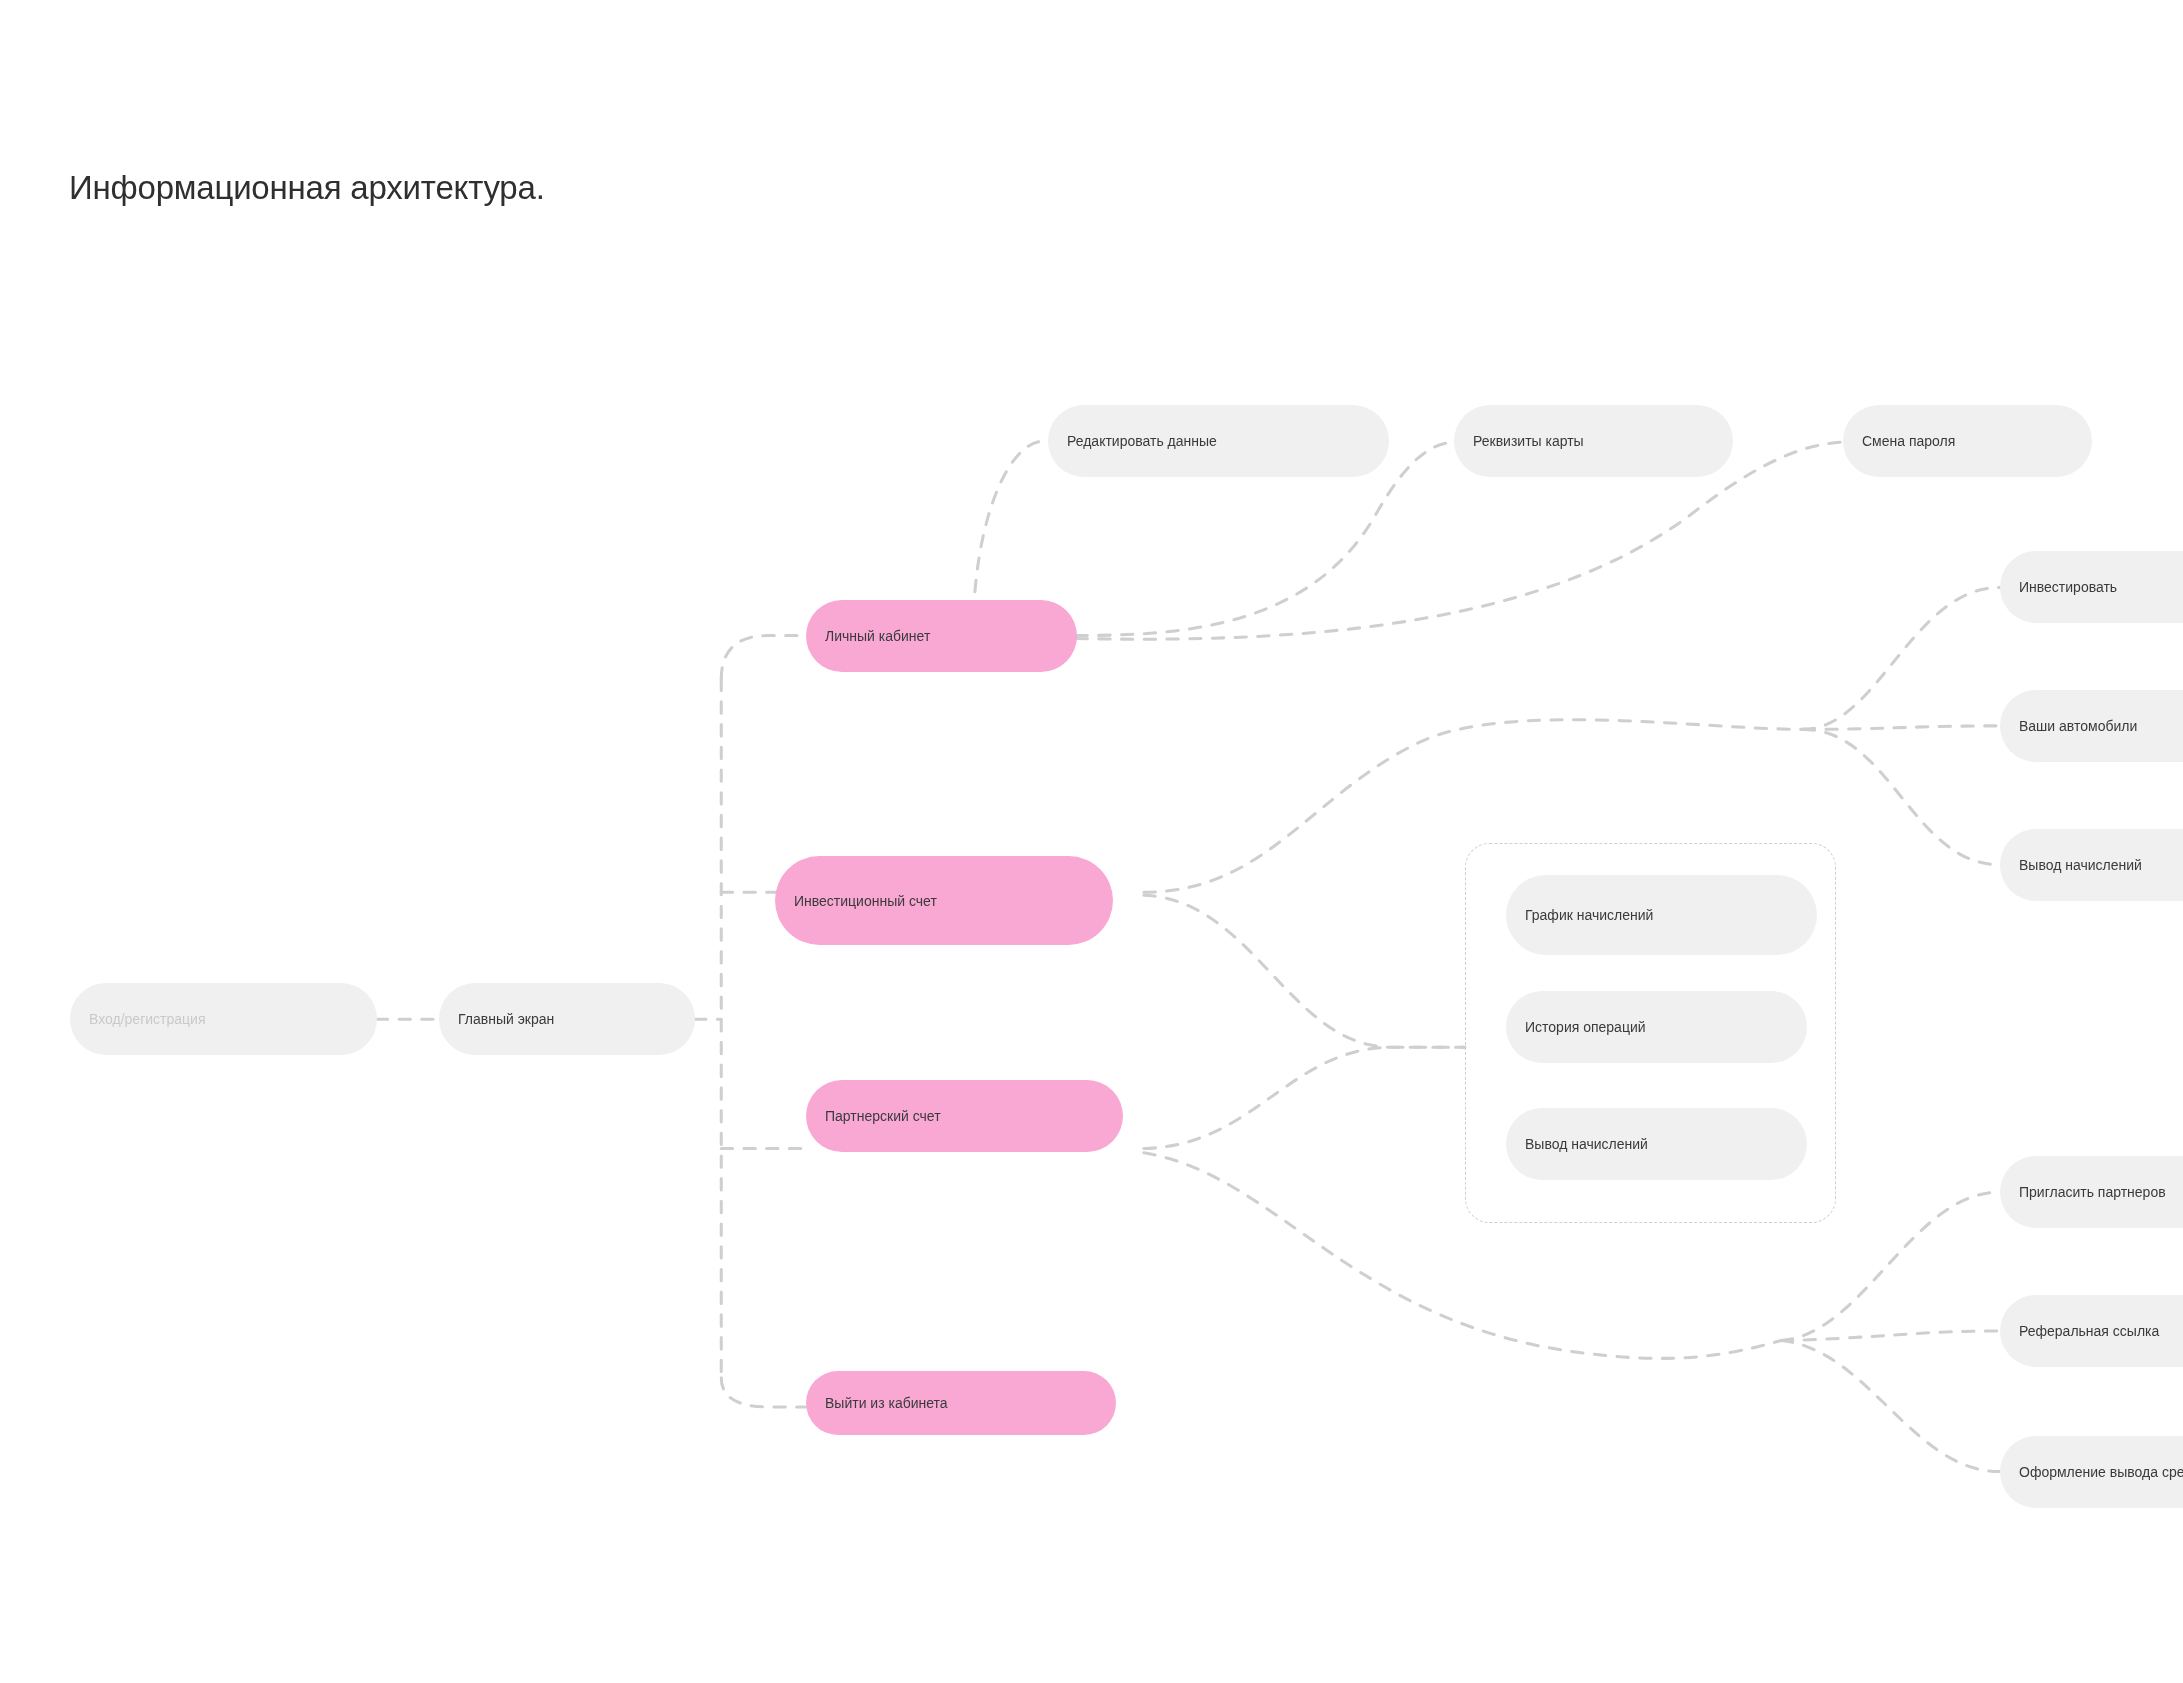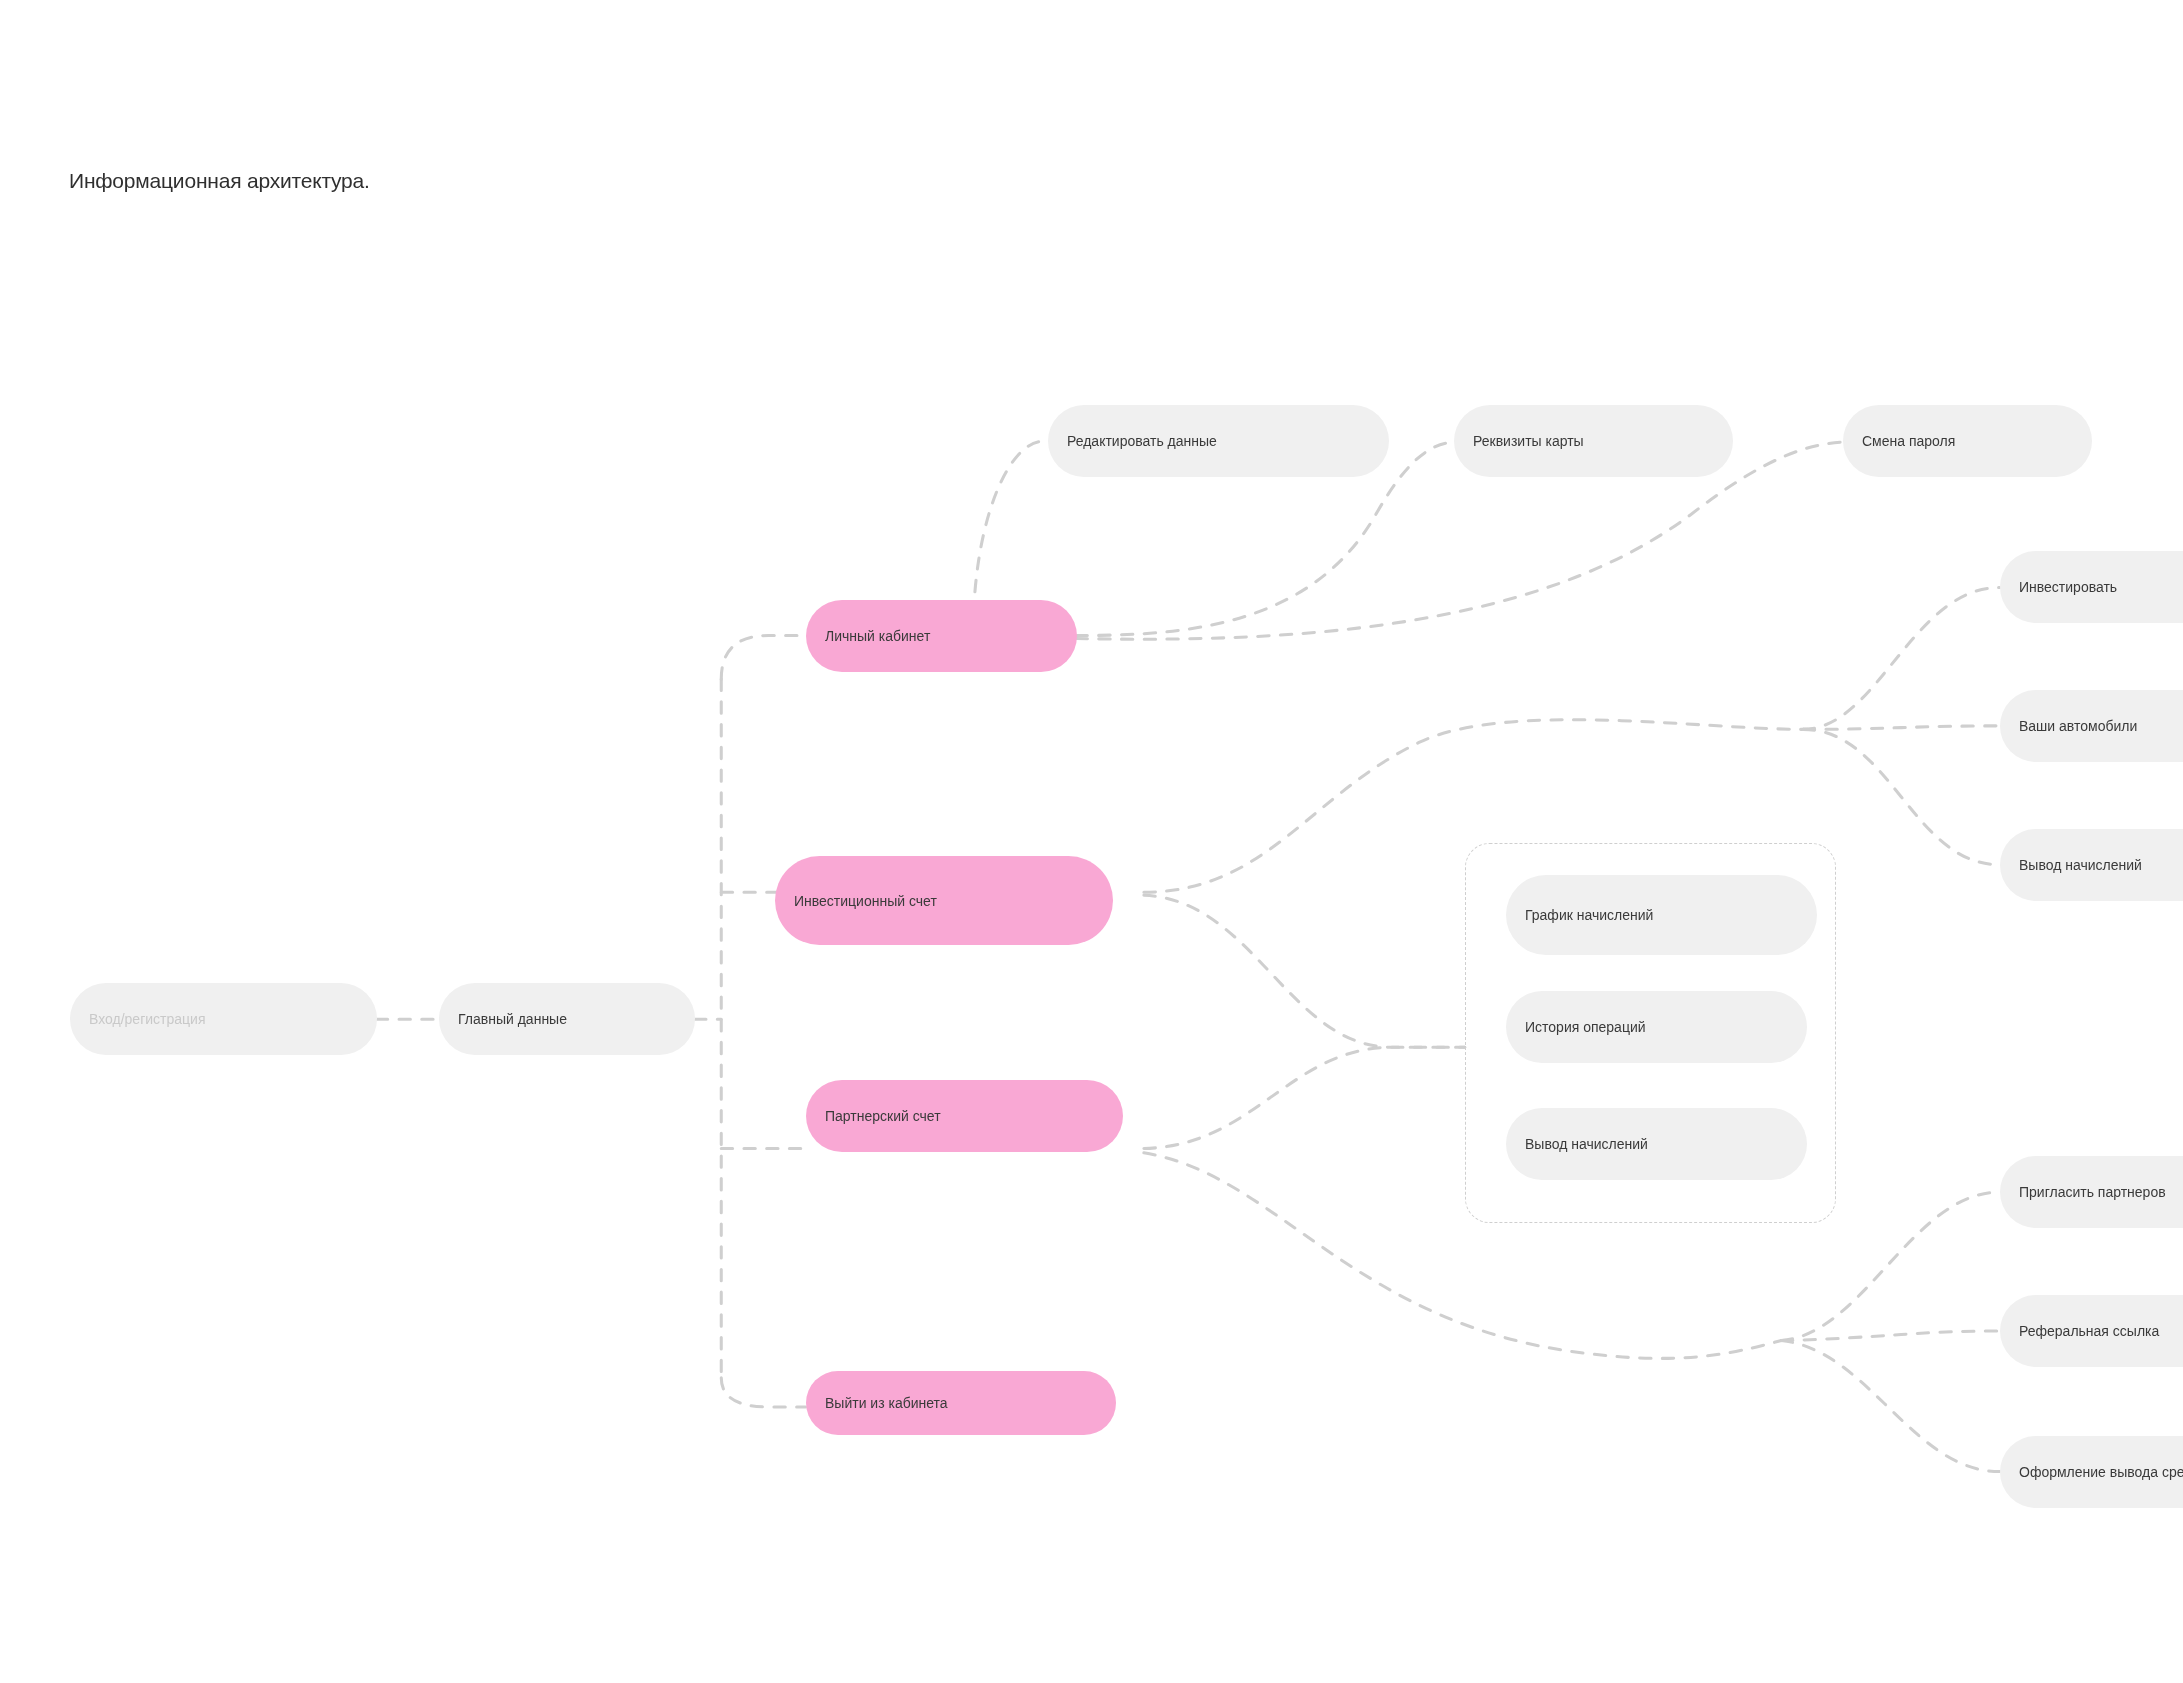--- a/index.html
+++ b/index.html
@@ -17,21 +17,21 @@
     width: 2899px;
     height: 1684px;
     background: #ffffff;
     overflow: hidden;
   }
   
   #page-title {
     position: absolute;
     left: 69px;
     top: 168px;
-    font-size: 21px;
+    font-size: 33px;
     line-height: 1.2;
     color: #2f2f2f;
     letter-spacing: -0.2px;
     white-space: nowrap;
   }
   
   #edges {
     position: absolute;
     left: 0; top: 0;
     width: 2899px;
@@ -122,21 +122,21 @@
     </g>
   </svg>
 
   <div class="group-box" style="left:1465px; top:843px; height:380px; width:371px;"></div>
 
   <div class="node gray faint" style="left:70px; top:983px; width:307px; height:72px;">
     <span class="label">Вход/регистрация</span>
   </div>
 
   <div class="node gray" style="left:439px; top:983px; width:256px; height:72px;">
-    <span class="label">Главный данные</span>
+    <span class="label">Главный экран</span>
   </div>
 
   <div class="node pink" style="left:806px; top:600px; width:271px; height:72px;">
     <span class="label">Личный кабинет</span>
   </div>
 
   <div class="node pink" style="left:775px; top:856px; width:338px; height:89px;">
     <span class="label">Инвестиционный счет</span>
   </div>
 

